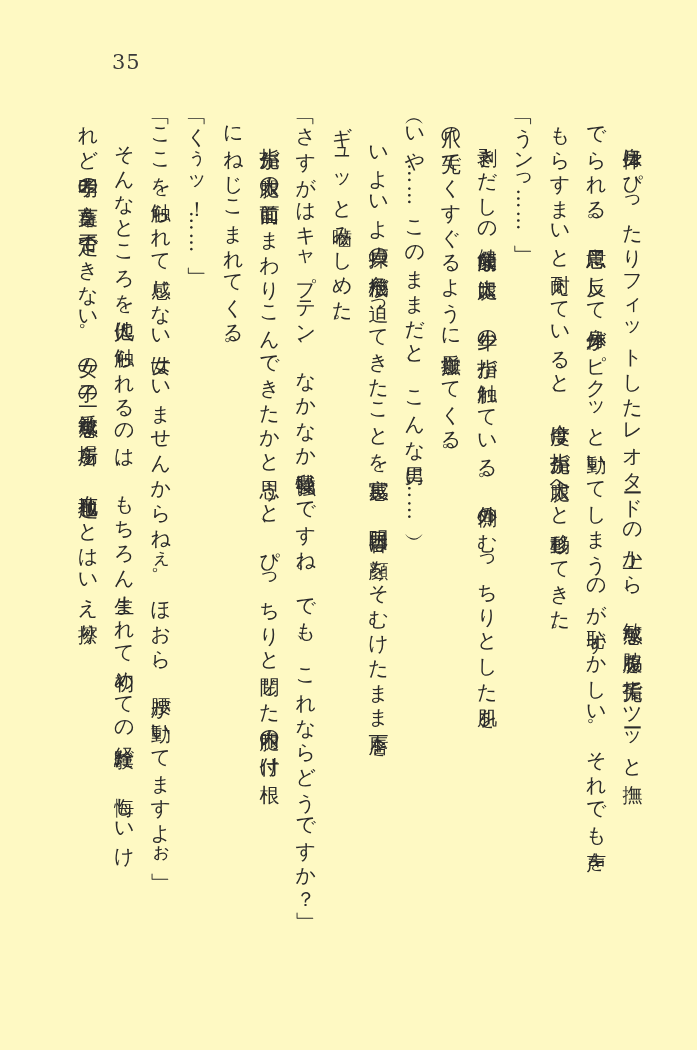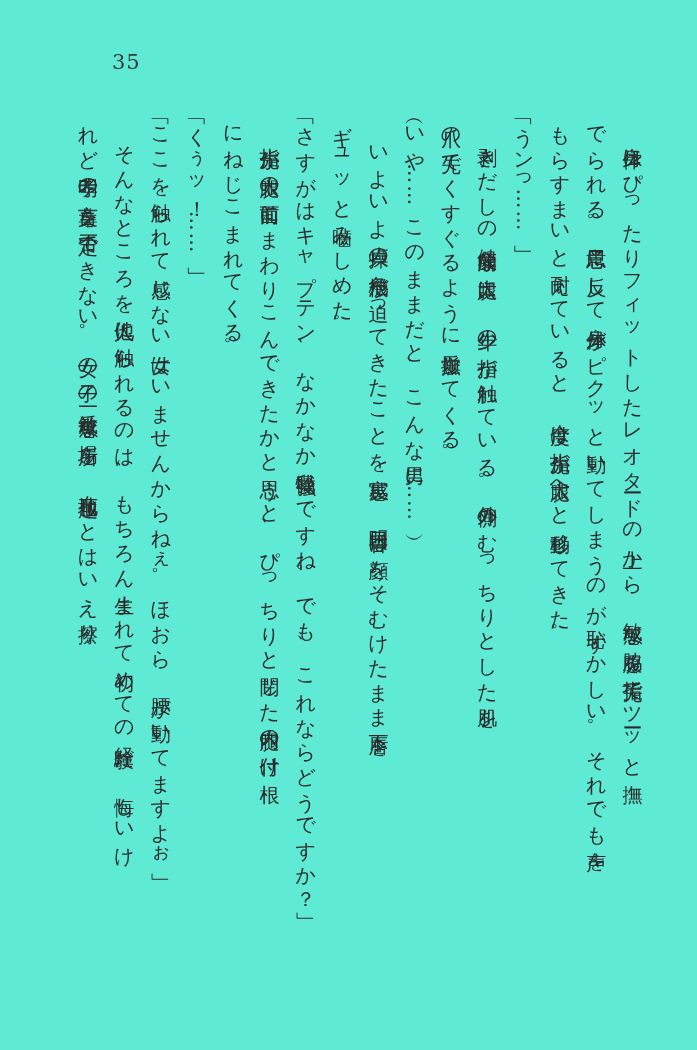--- a/index.html
+++ b/index.html
@@ -3,21 +3,21 @@
 <meta charset="utf-8">
 <style>
   html, body {
     margin: 0;
     padding: 0;
   }
   .page {
     position: relative;
     width: 697px;
     height: 1050px;
-    background: #5eead4;
+    background: #fef9c3;
     overflow: hidden;
     font-family: "DejaVu Serif", "Liberation Serif", serif;
   }
   .page-number {
     position: absolute;
     left: 112px;
     top: 50px;
     font-size: 21px;
     color: #3a3a3a;
     letter-spacing: 1px;

